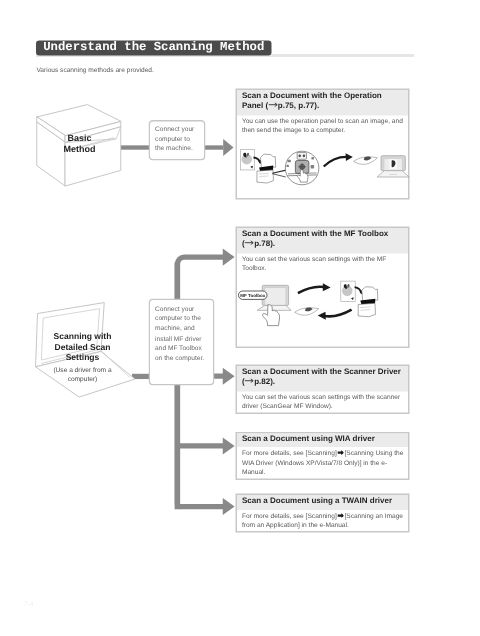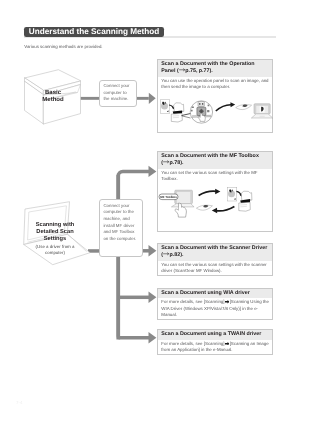--- a/index.html
+++ b/index.html
@@ -3,21 +3,21 @@
 <meta charset="utf-8">
 <style>
   html,body{margin:0;padding:0;}
   body{width:300px;height:424px;background:#fff;font-family:"Liberation Sans",sans-serif;
        -webkit-font-smoothing:antialiased;text-rendering:geometricPrecision;}
   .page{position:relative;width:300px;height:424px;overflow:hidden;}
   .page, .page *{backface-visibility:hidden;-webkit-font-smoothing:antialiased;}
 
   .title-rule{position:absolute;left:24.3px;top:36.3px;width:252px;height:1.4px;background:#e6e6e6;}
   .title-bar{position:absolute;left:24.3px;top:26.5px;height:10.5px;background:#4b4b4b;border-radius:2.2px;color:#fff;
-     font-weight:bold;font-size:8.2px;line-height:10.6px;padding:0 4.5px;white-space:nowrap;}
+     font-weight:bold;font-size:8.2px;line-height:10.6px;padding:0 4.5px;white-space:nowrap;font-family:Liberation Mono, monospace;}
   .intro{position:absolute;left:24.3px;top:44px;font-size:4.4px;color:#58585a;}
   .folio{position:absolute;left:16px;top:400px;font-size:4.4px;color:#efefef;}
 
   .card{position:absolute;left:156.9px;width:116.6px;border:0.7px solid #c8c8c8;box-sizing:border-box;background:#fff;}
   .card-head{background:#ebebeb;box-sizing:border-box;padding:1.1px 3.4px 1.1px 3.4px;}
   .card-head-t{font-size:5.35px;font-weight:bold;color:#231f20;line-height:7.5px;}
   .card-body{box-sizing:border-box;padding:1.1px 3.4px 1.1px 3.4px;}
   .card-body-t{font-size:4.4px;color:#58585a;line-height:6.1px;}
   .ar{display:inline-block;vertical-align:0.55px;margin:0 0px 0 0.2px;}
   .ref{white-space:nowrap;}

